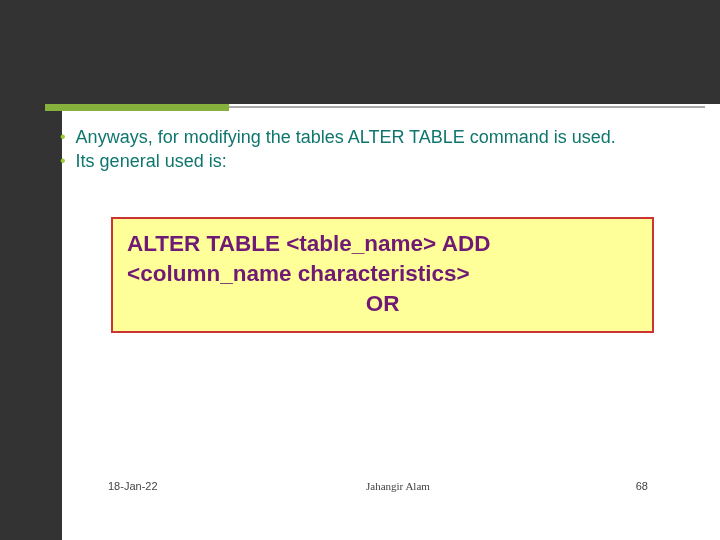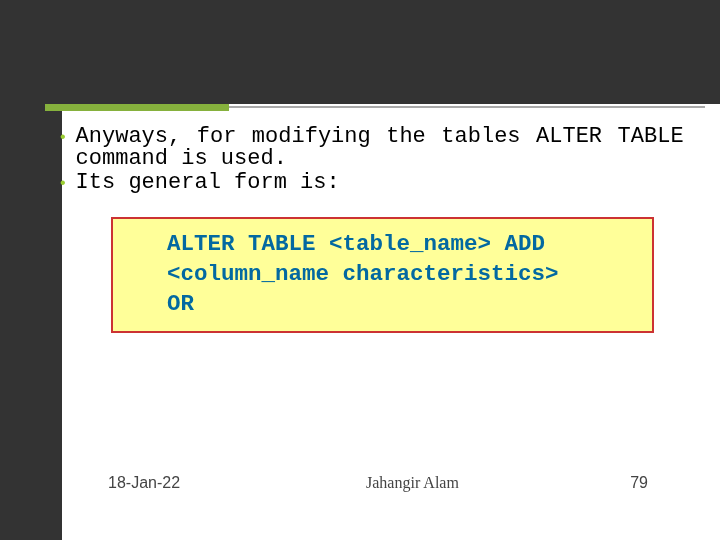--- a/index.html
+++ b/index.html
@@ -59,63 +59,62 @@
       margin-bottom: 2px;
     }
     .bullet-dot {
       color: #9acd32;
       font-size: 16px;
       margin-right: 10px;
       line-height: 22px;
       flex-shrink: 0;
     }
     .bullet-text {
-      font-size: 22px;
+      font-size: 18px;
       line-height: 22px;
-      color: #000000;
-      font-family: Liberation Mono, monospace;
+      color: #0f766e;
     }
     .bullet-text.justified {
       text-align: justify;
       width: 608px;
     }
     .code-box {
       position: absolute;
       left: 111px;
       top: 217px;
       width: 543px;
       background: #ffff99;
       border: 2px solid #cc3333;
       padding: 10px 14px 12px 14px;
     }
     .code-line {
-      font-family: Liberation Mono, monospace;
+      font-family: Liberation Sans, sans-serif;
       font-weight: bold;
       font-size: 22.5px;
       line-height: 30px;
-      color: #0369a1;
-      margin-left: 40px;
+      color: #701a75;
     }
     .or {
+      text-align: center;
     }
     .footer {
       position: absolute;
       left: 0;
       bottom: 0;
       width: 720px;
       padding: 0 0 52px 0;
     }
     .footer-inner {
       position: absolute;
       left: 108px;
       bottom: 48px;
       width: 570px;
       display: flex;
       align-items: center;
-      font-size: 16px;
+      font-size: 11px;
       color: #444;
     }
     .footer-date { flex: 0 0 auto; }
     .footer-author { position: absolute; left: 258px; font-family: Liberation Serif, serif; }
     .footer-page { position: absolute; right: 30px; }
   </style>
 </head>
 <body>
 
 <div class="slide">
@@ -124,29 +123,29 @@
   <div class="green-line"></div>
   <div class="grey-line"></div>
 
   <div class="content">
     <div class="bullet-item">
       <span class="bullet-dot">•</span>
       <span class="bullet-text justified">Anyways, for modifying the tables ALTER TABLE command is used.</span>
     </div>
     <div class="bullet-item">
       <span class="bullet-dot">•</span>
-      <span class="bullet-text">Its general form is:</span>
+      <span class="bullet-text">Its general used is:</span>
     </div>
   </div>
 
   <div class="code-box">
     <div class="code-line">ALTER TABLE &lt;table_name&gt; ADD &lt;column_name characteristics&gt;</div>
     <div class="code-line or">OR</div>
   </div>
 
   <div class="footer">
     <div class="footer-inner">
       <span class="footer-date">18-Jan-22</span>
       <span class="footer-author">Jahangir Alam</span>
-      <span class="footer-page">79</span>
+      <span class="footer-page">68</span>
     </div>
   </div>
 </div>
 
 </body></html>

